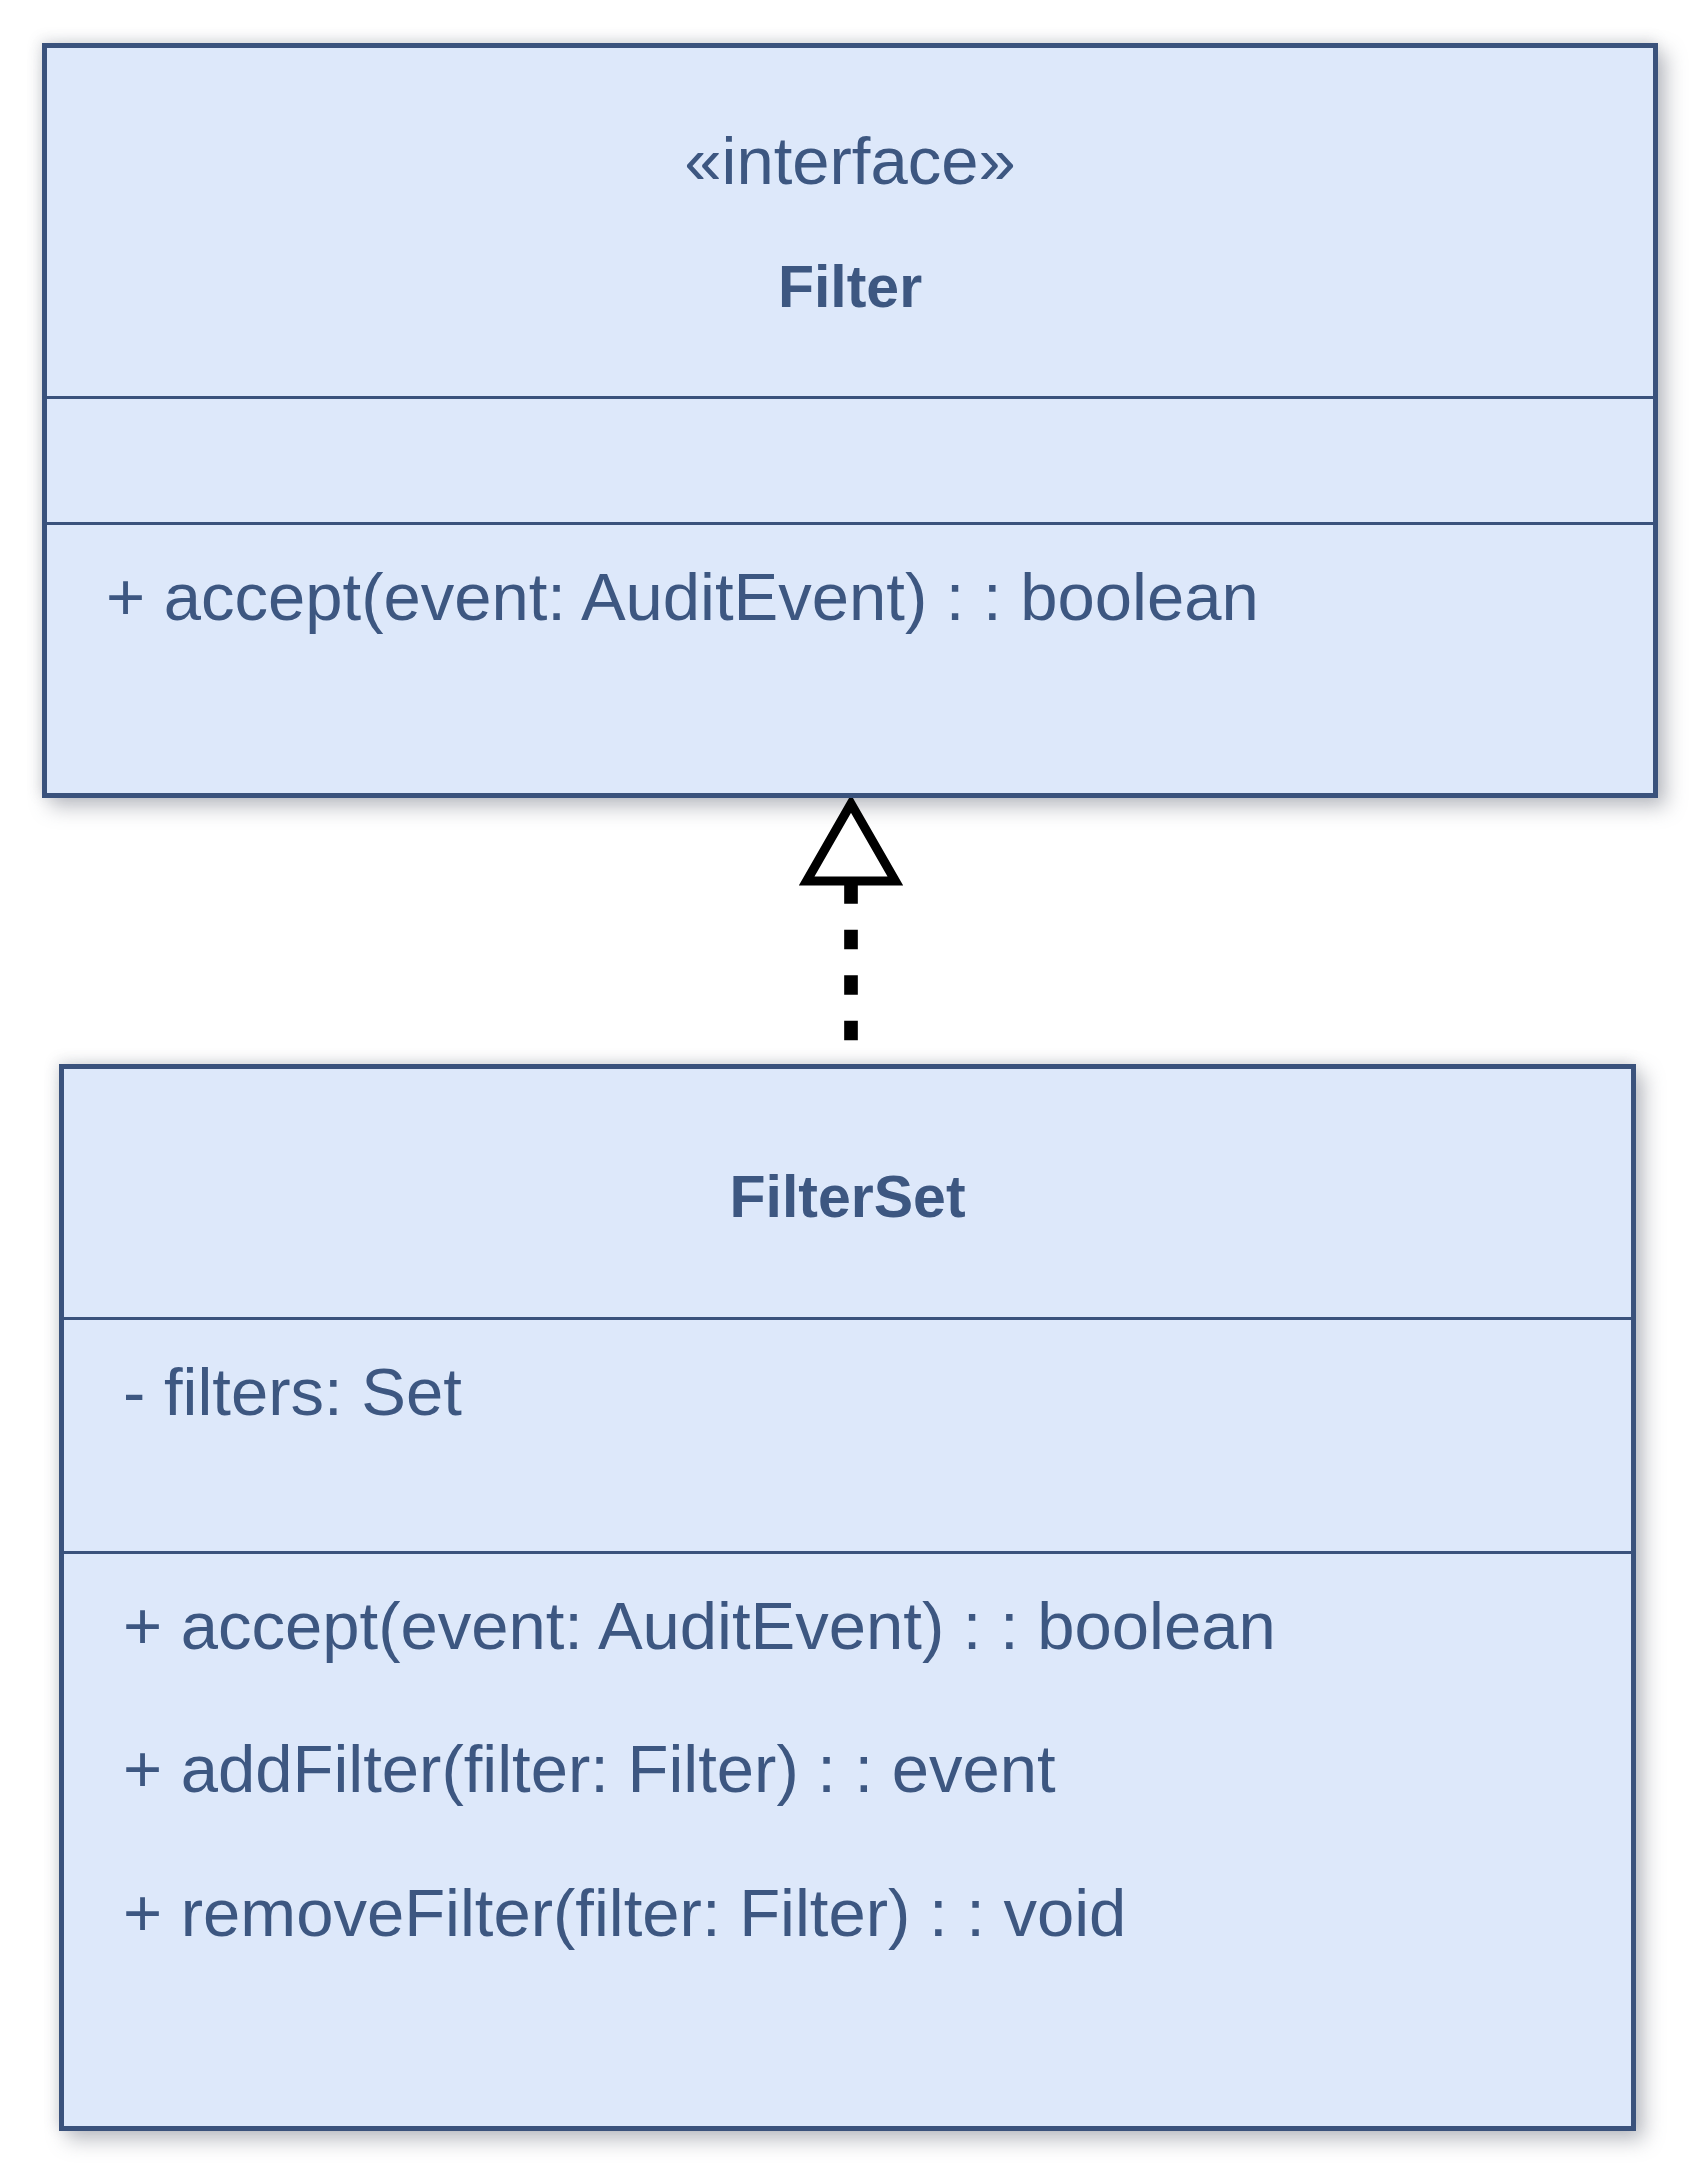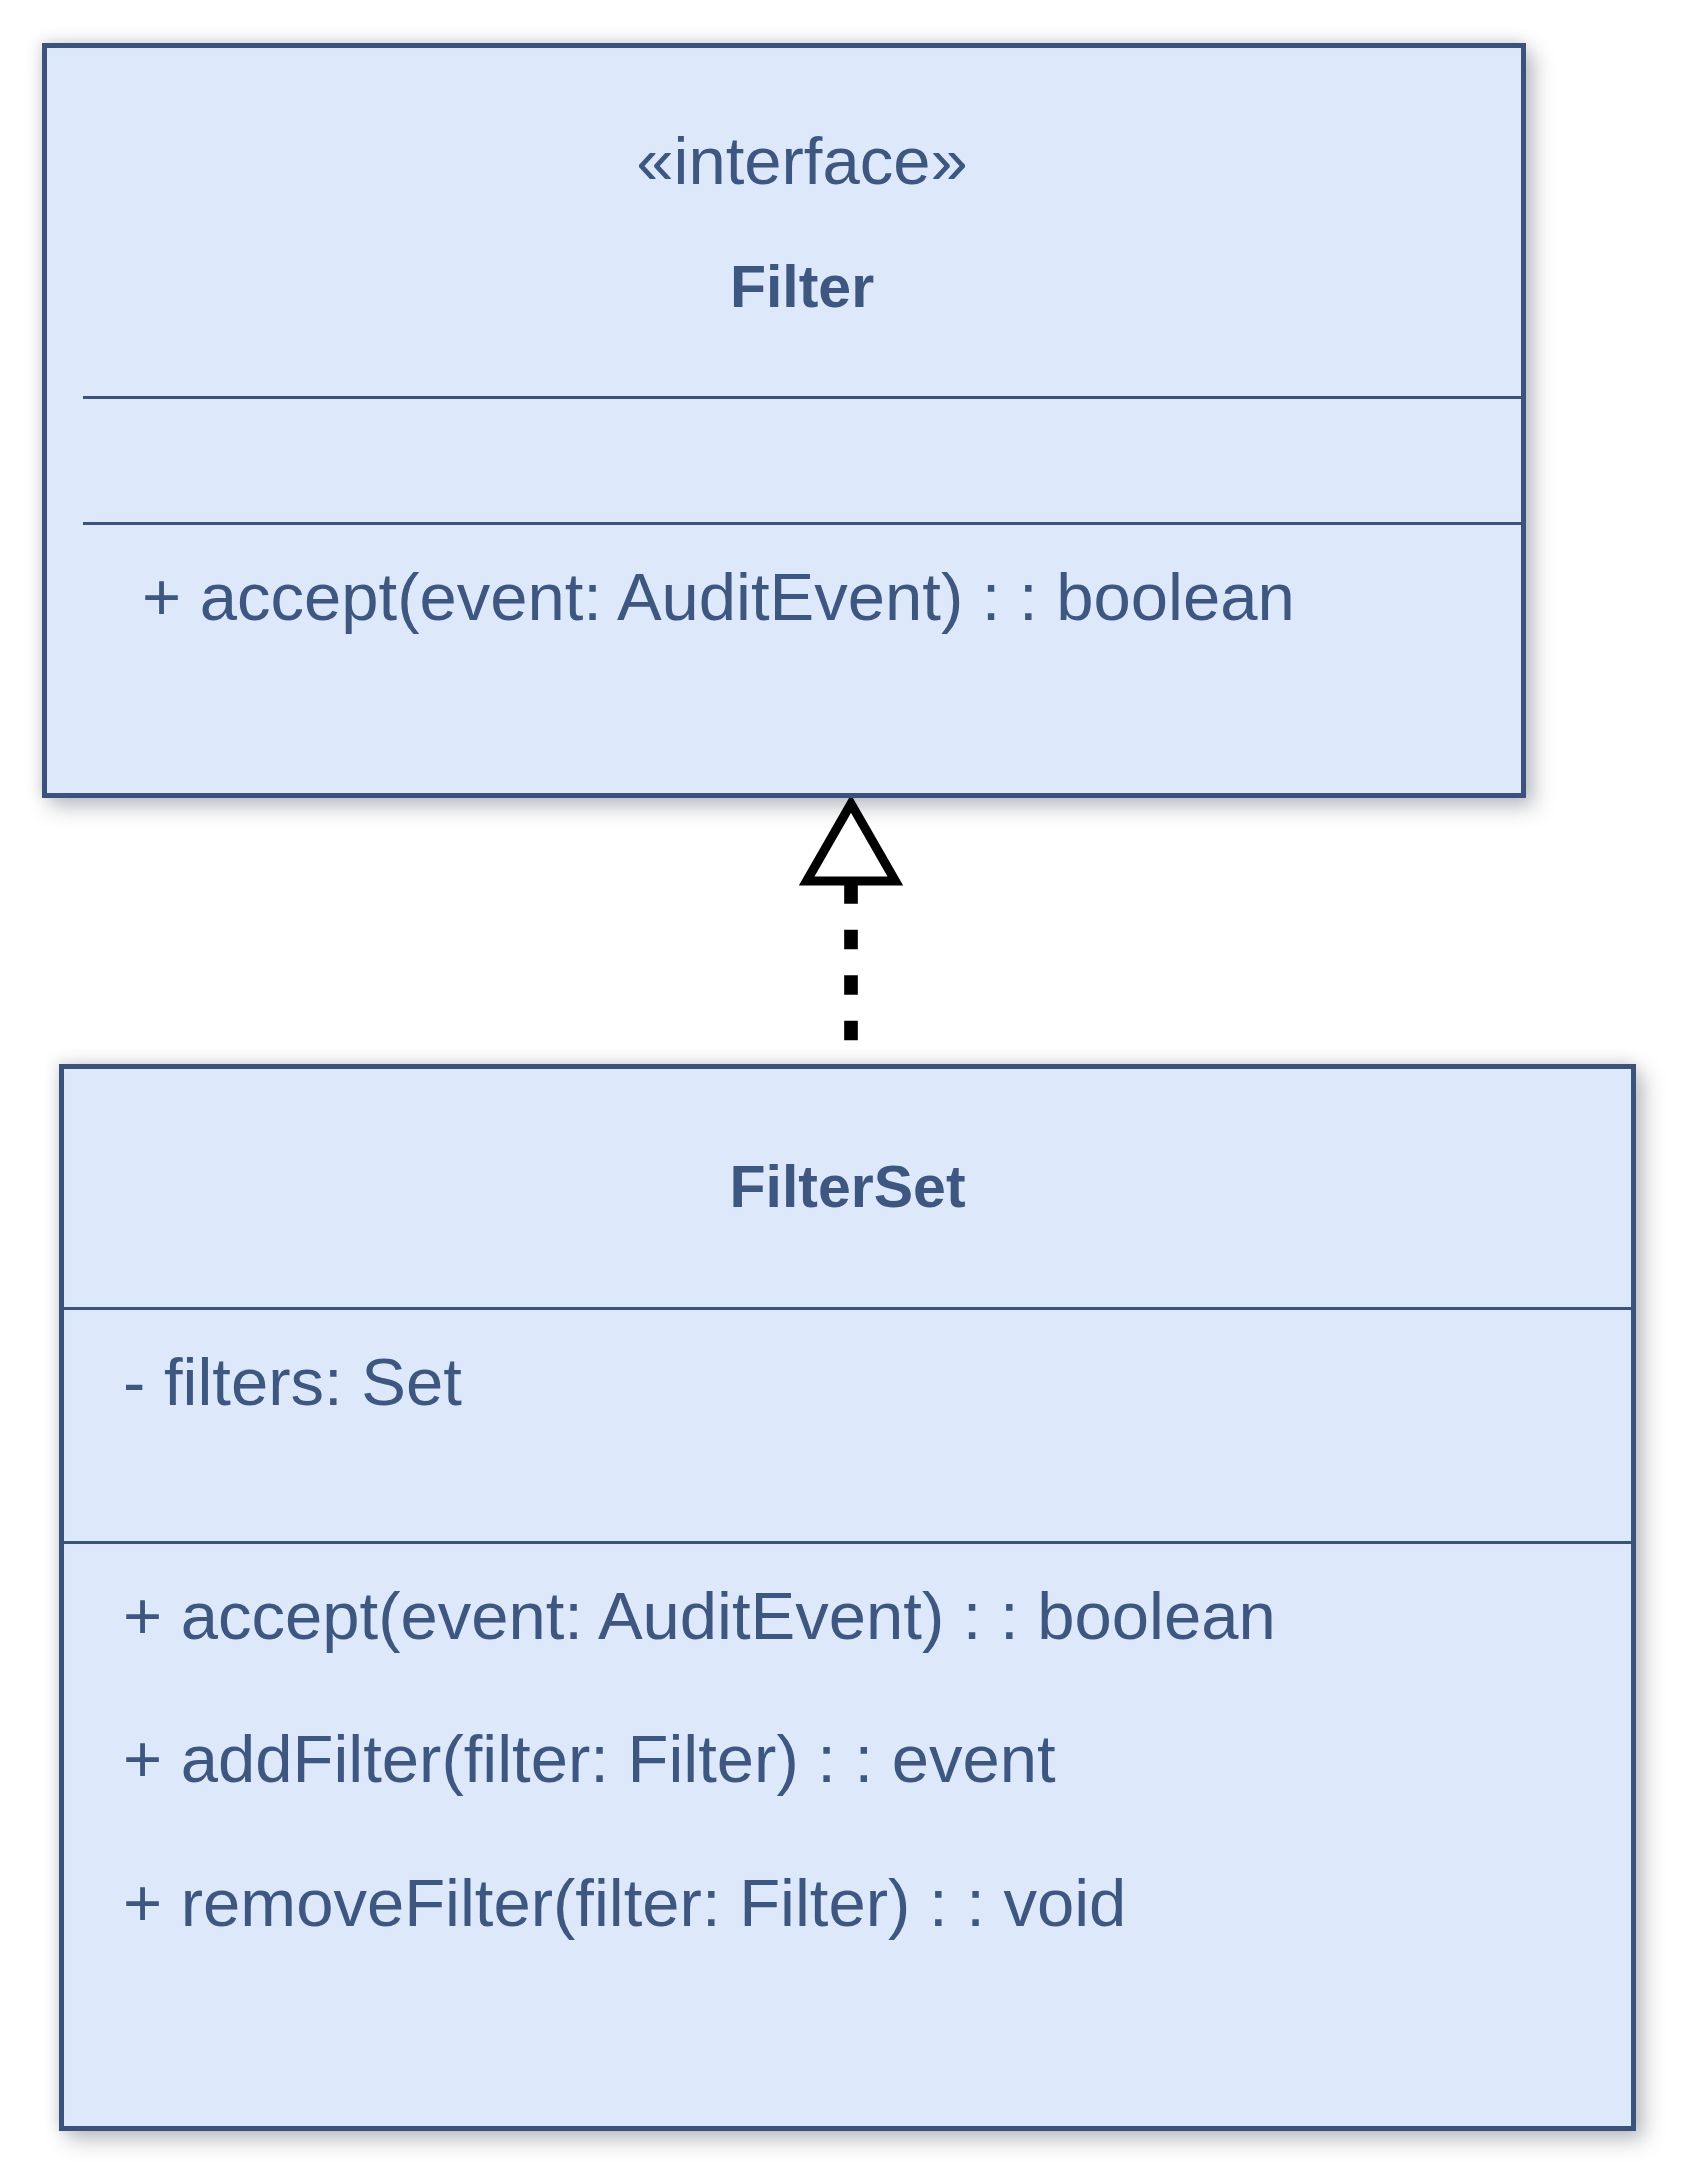--- a/index.html
+++ b/index.html
@@ -24,23 +24,22 @@
     border: 5.7px solid var(--box-border, #3a527c);
     box-shadow: 8px 9px 19.3px rgba(90, 95, 110, 0.40),
                 -2.3px -3.4px 12.5px rgba(90, 95, 110, 0.18);
     display: flex;
     flex-direction: column;
     color: var(--text, #3d5781);
   }
   #filter-box {
     left: 42px;
     top: 43px;
-    width: 1484px;
+    width: 1616px;
     height: 755px;
-    padding-left: 36px;
   }
   #filterset-box {
     left: 59px;
     top: 1064px;
     width: 1577px;
     height: 1067px;
   }
   .compartment {
     box-sizing: border-box;
     overflow: hidden;
@@ -51,21 +50,21 @@
   .title-compartment {
     display: flex;
     flex-direction: column;
     align-items: center;
     justify-content: center;
     text-align: center;
   }
   #filter-box .title-compartment { height: 351px; gap: 55px; }
   #filter-box .attr-compartment  { height: 126px; }
   #filter-box .method-compartment { flex: 1; }
-  #filterset-box .title-compartment { height: 241px; }
+  #filterset-box .title-compartment { height: 241px; margin-top: 10px; }
   #filterset-box .attr-compartment  { height: 234px; }
   #filterset-box .method-compartment { flex: 1; }
   .stereotype {
     font-size: 67px;
     font-weight: 400;
     line-height: 1.15;
   }
   .class-name {
     font-size: 59px;
     font-weight: 700;

